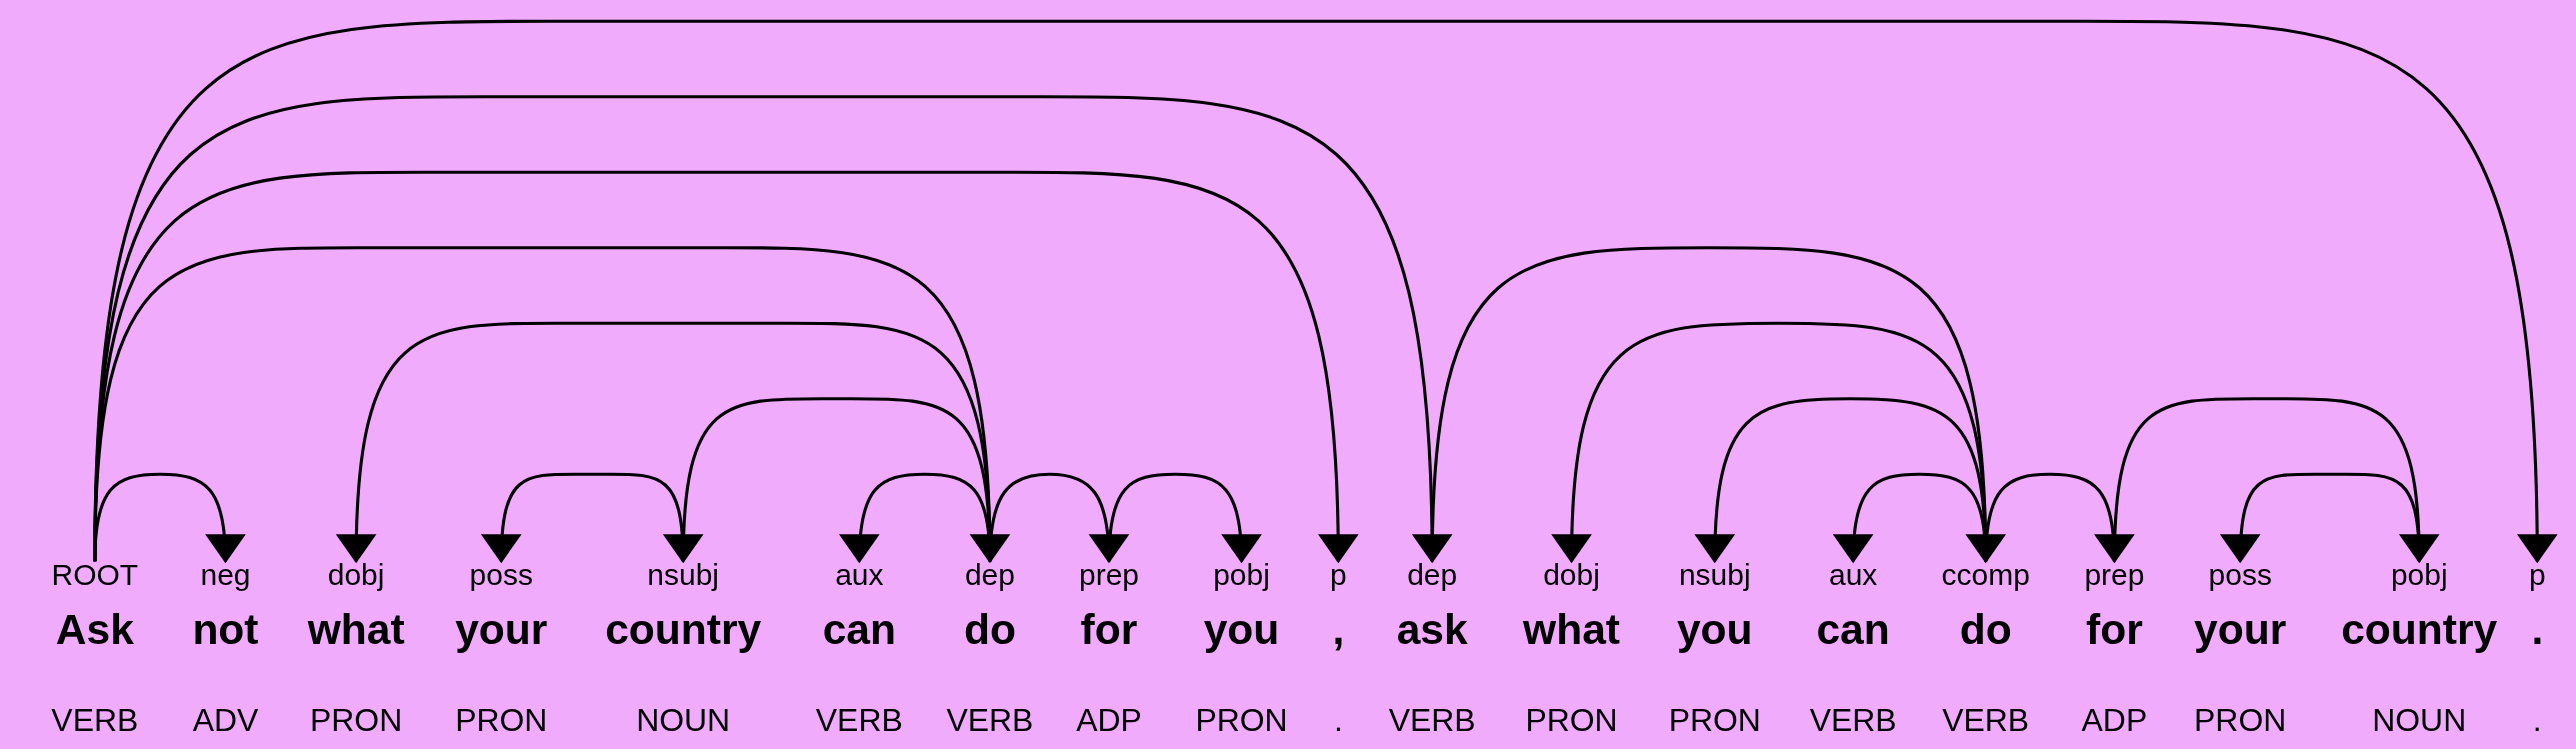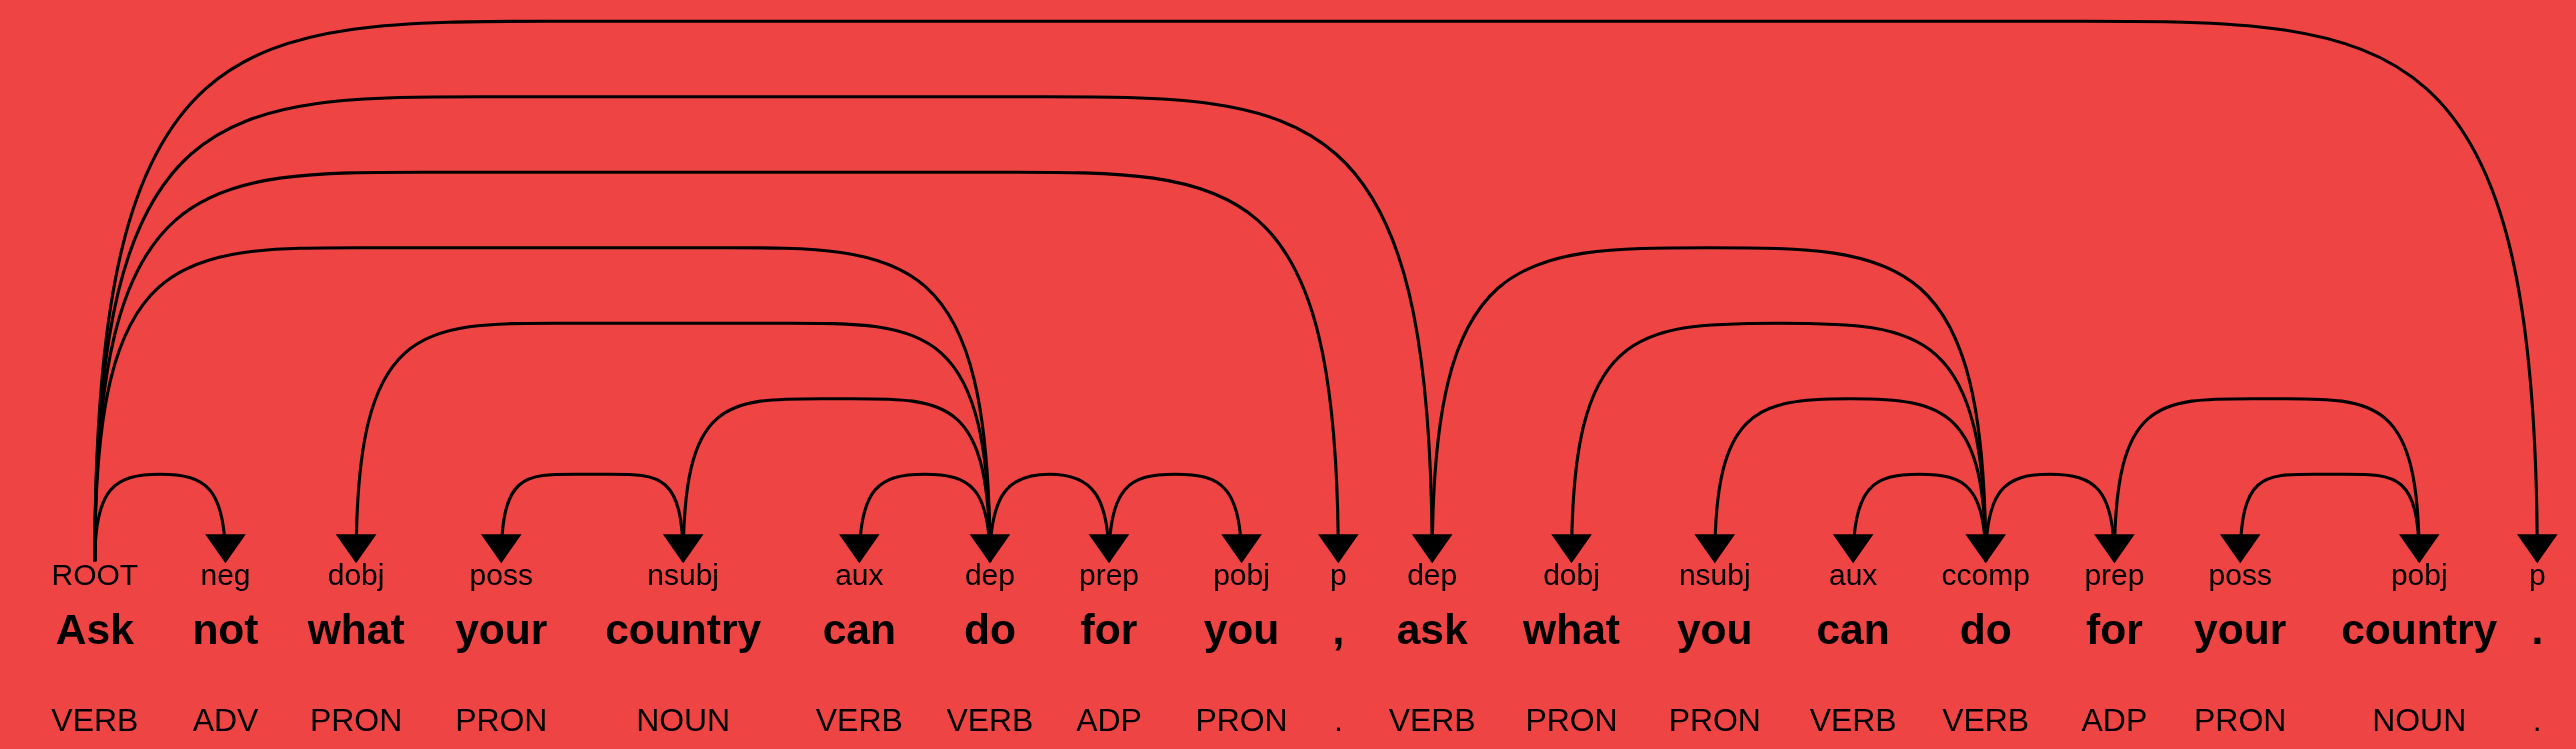--- a/index.html
+++ b/index.html
@@ -1,18 +1,18 @@
 <!DOCTYPE html>
 <html><head>
 <meta charset="utf-8">
 <title>Dependency Parse</title>
 <style>
   html,body{margin:0;padding:0;background:#ffffff;}
   body{font-family:"Liberation Sans",sans-serif;}
-  #stage{position:relative;width:2576px;height:750px;background:#ef4444;overflow:hidden;}
+  #stage{position:relative;width:2576px;height:750px;background:#f0abfc;overflow:hidden;}
   #depsvg{position:absolute;left:0;top:0;width:2576px;height:750px;display:block;}
   .arc-path{fill:none;stroke:#000000;stroke-width:3.2;stroke-linecap:butt;}
   .arrow-head{fill:#000000;stroke:none;}
   .tok-word{font-family:"Liberation Sans",sans-serif;font-weight:bold;font-size:44px;fill:#000000;}
   .tok-tag{font-family:"Liberation Sans",sans-serif;font-weight:normal;font-size:33px;fill:#000000;}
   .arc-label{font-family:"Liberation Sans",sans-serif;font-weight:normal;font-size:31px;fill:#000000;}
 </style>
 </head>
 <body>
 

